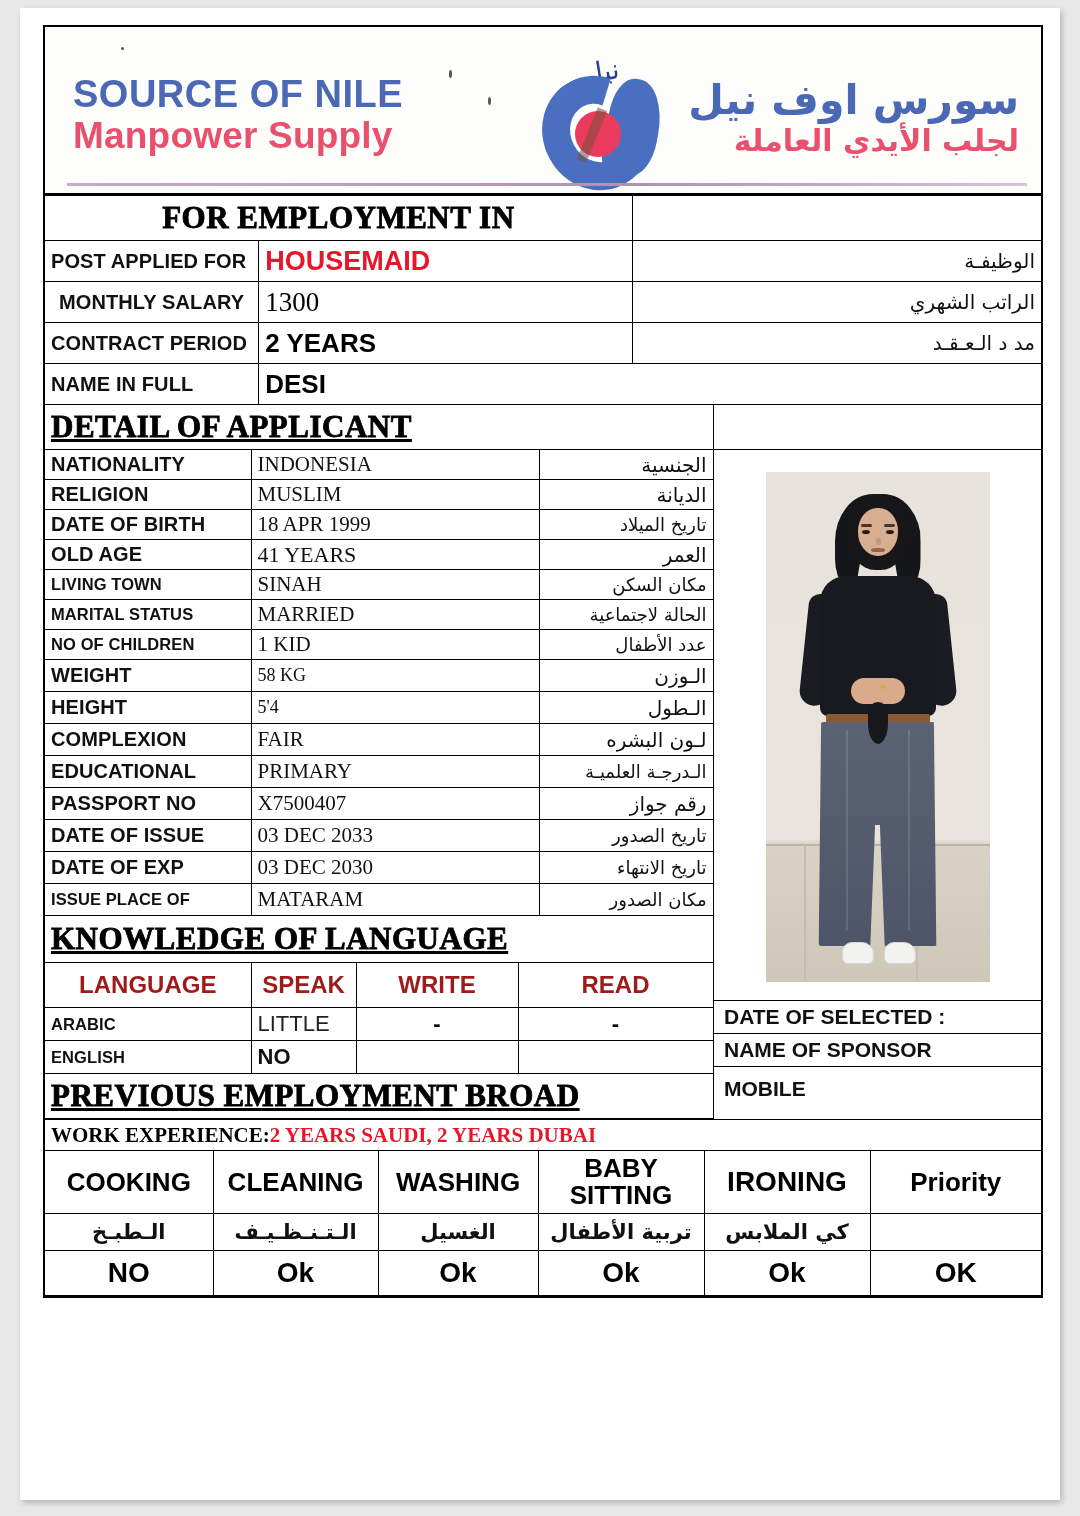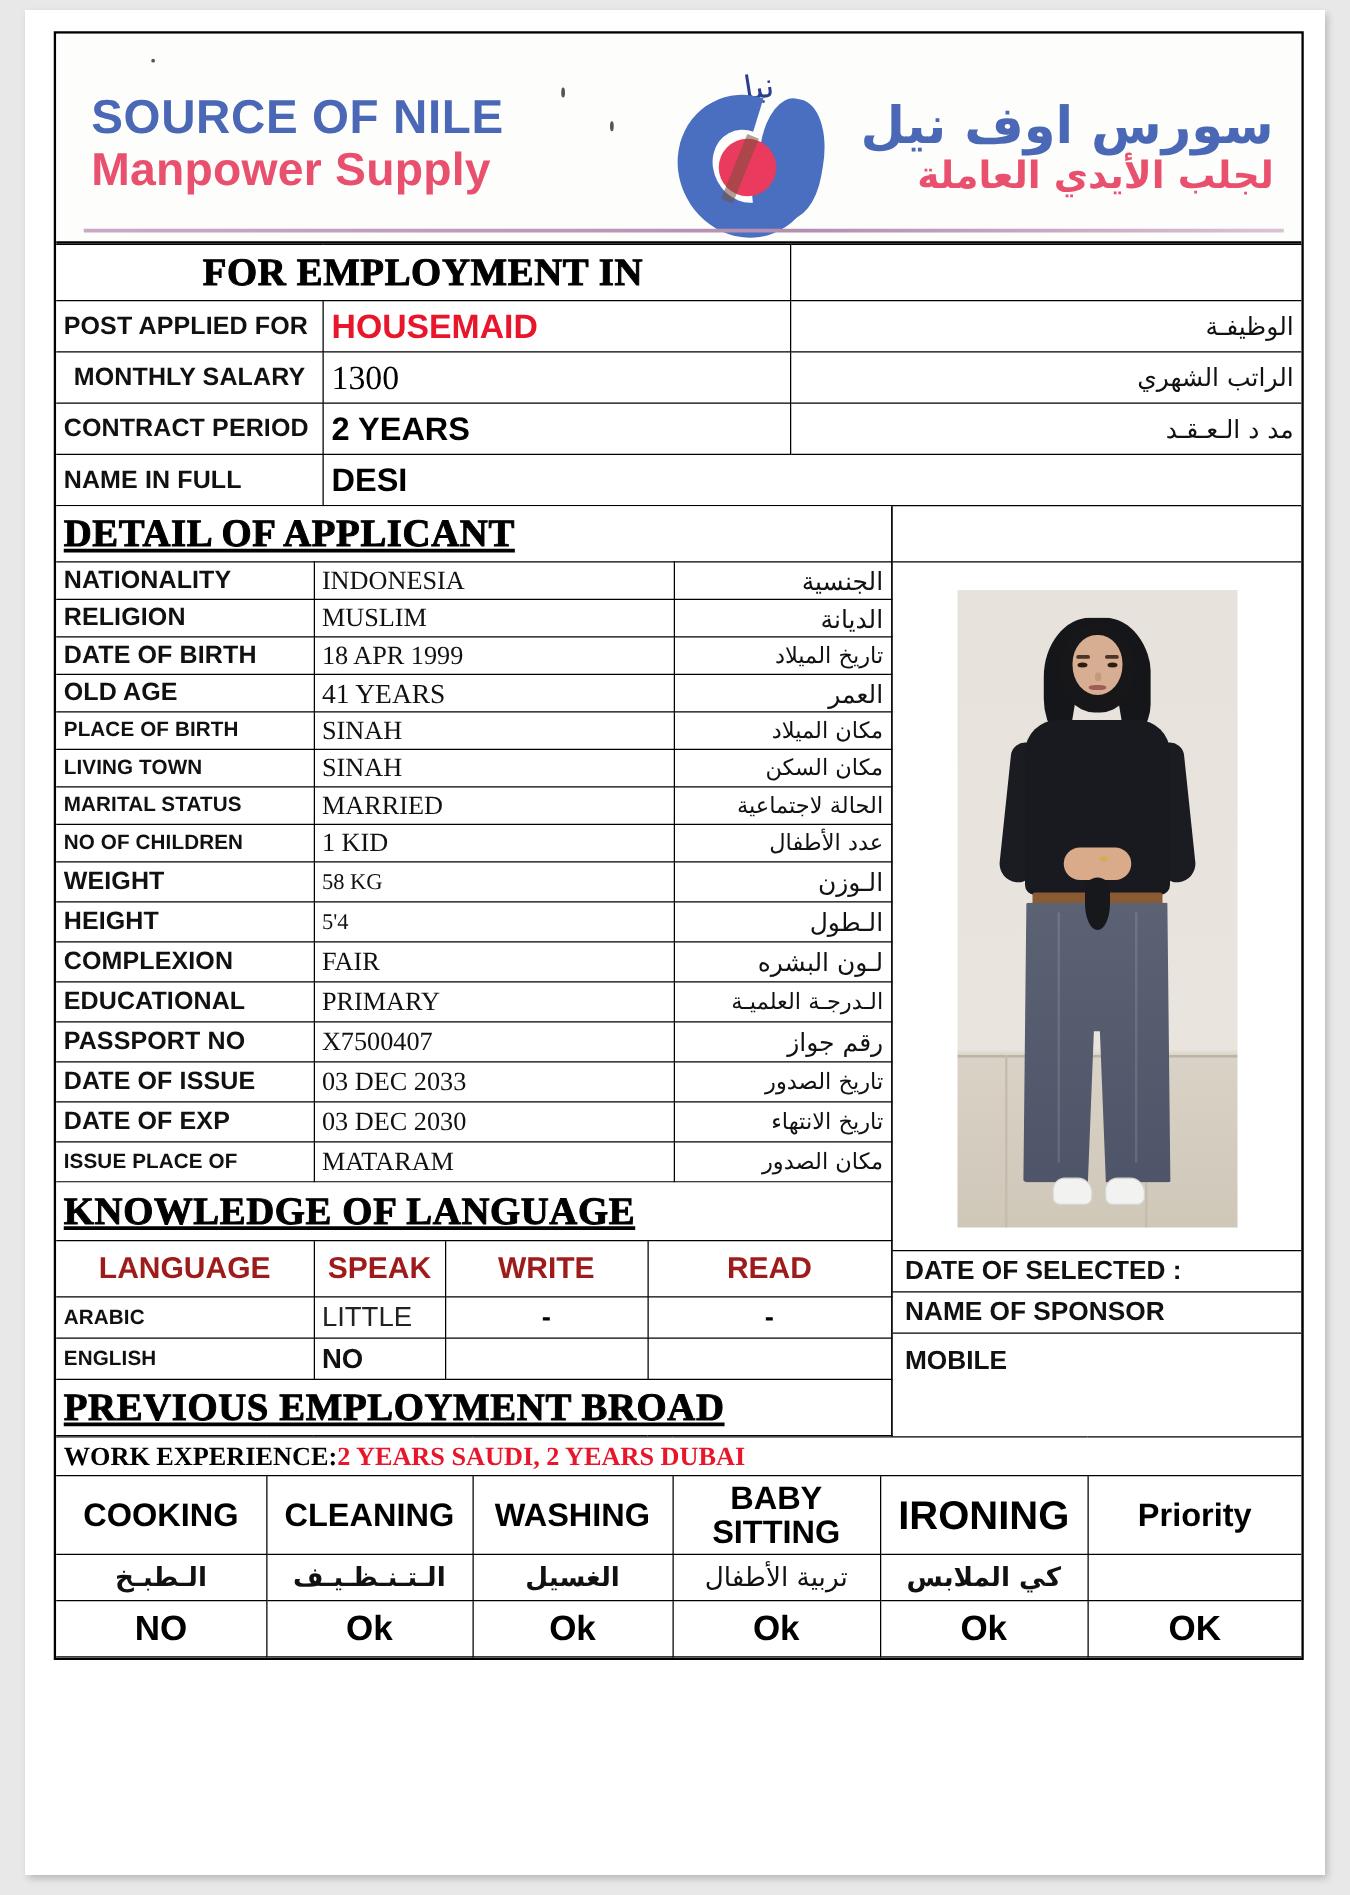--- a/index.html
+++ b/index.html
@@ -401,25 +401,20 @@
           </tr>
           <tr>
             <td class="lbl" style="height:29px; border-left:0;">DATE OF BIRTH</td>
             <td class="val">18 APR 1999</td>
             <td class="ar ar-sm">تاريخ الميلاد</td>
           </tr>
           <tr>
             <td class="lbl" style="height:29px; border-left:0;">OLD AGE</td>
             <td class="val" style="font-size:22px;">41 YEARS</td>
             <td class="ar">العمر</td>
-          </tr>
-          <tr>
-            <td class="lbl lbl-sm" style="height:29px; border-left:0;">PLACE OF BIRTH</td>
-            <td class="val">SINAH</td>
-            <td class="ar ar-sm">مكان الميلاد</td>
           </tr>
           <tr>
             <td class="lbl lbl-sm" style="height:29px; border-left:0;">LIVING TOWN</td>
             <td class="val">SINAH</td>
             <td class="ar ar-sm">مكان السكن</td>
           </tr>
           <tr>
             <td class="lbl lbl-sm" style="height:29px; border-left:0;">MARITAL STATUS</td>
             <td class="val">MARRIED</td>
             <td class="ar ar-sm">الحالة لاجتماعية</td>
@@ -562,28 +557,28 @@
       <tr>
         <td colspan="6" style="height:30px; border-left:0; border-right:0; font-family:'Liberation Serif',serif; font-size:21px; font-weight:700;">
           <span>WORK EXPERIENCE:</span><span style="color:#e8162b;">2 YEARS  SAUDI, 2 YEARS DUBAI</span>
         </td>
       </tr>
       <tr>
         <td style="height:62px; border-left:0; text-align:center; font-size:26px; font-weight:700;">COOKING</td>
         <td style="text-align:center; font-size:26px; font-weight:700;">CLEANING</td>
         <td style="text-align:center; font-size:26px; font-weight:700;">WASHING</td>
         <td style="text-align:center; font-size:26px; font-weight:700; line-height:1.05;">BABY SITTING</td>
-        <td style="text-align:center; font-size:32px; font-weight:700;">IRONING</td>
+        <td style="text-align:center; font-size:28px; font-weight:700;">IRONING</td>
         <td style="border-right:0; text-align:center; font-size:26px; font-weight:700;">Priority</td>
       </tr>
       <tr>
         <td class="ar" style="height:36px; border-left:0; text-align:center; font-weight:700; font-size:21px;">الـطبـخ</td>
         <td class="ar" style="text-align:center; font-weight:700; font-size:21px;">الـتـنـظـيـف</td>
         <td class="ar" style="text-align:center; font-weight:700; font-size:21px;">الغسيل</td>
-        <td class="ar" style="text-align:center; font-weight:400; font-size:21px;">تربية الأطفال</td>
+        <td class="ar" style="text-align:center; font-weight:700; font-size:21px;">تربية الأطفال</td>
         <td class="ar" style="text-align:center; font-weight:700; font-size:21px;">كي الملابس</td>
         <td style="border-right:0;"></td>
       </tr>
       <tr>
         <td style="height:44px; border-left:0; text-align:center; font-size:28px; font-weight:700;">NO</td>
         <td style="text-align:center; font-size:28px; font-weight:700;">Ok</td>
         <td style="text-align:center; font-size:28px; font-weight:700;">Ok</td>
         <td style="text-align:center; font-size:28px; font-weight:700;">Ok</td>
         <td style="text-align:center; font-size:28px; font-weight:700;">Ok</td>
         <td style="border-right:0; text-align:center; font-size:28px; font-weight:700;">OK</td>

